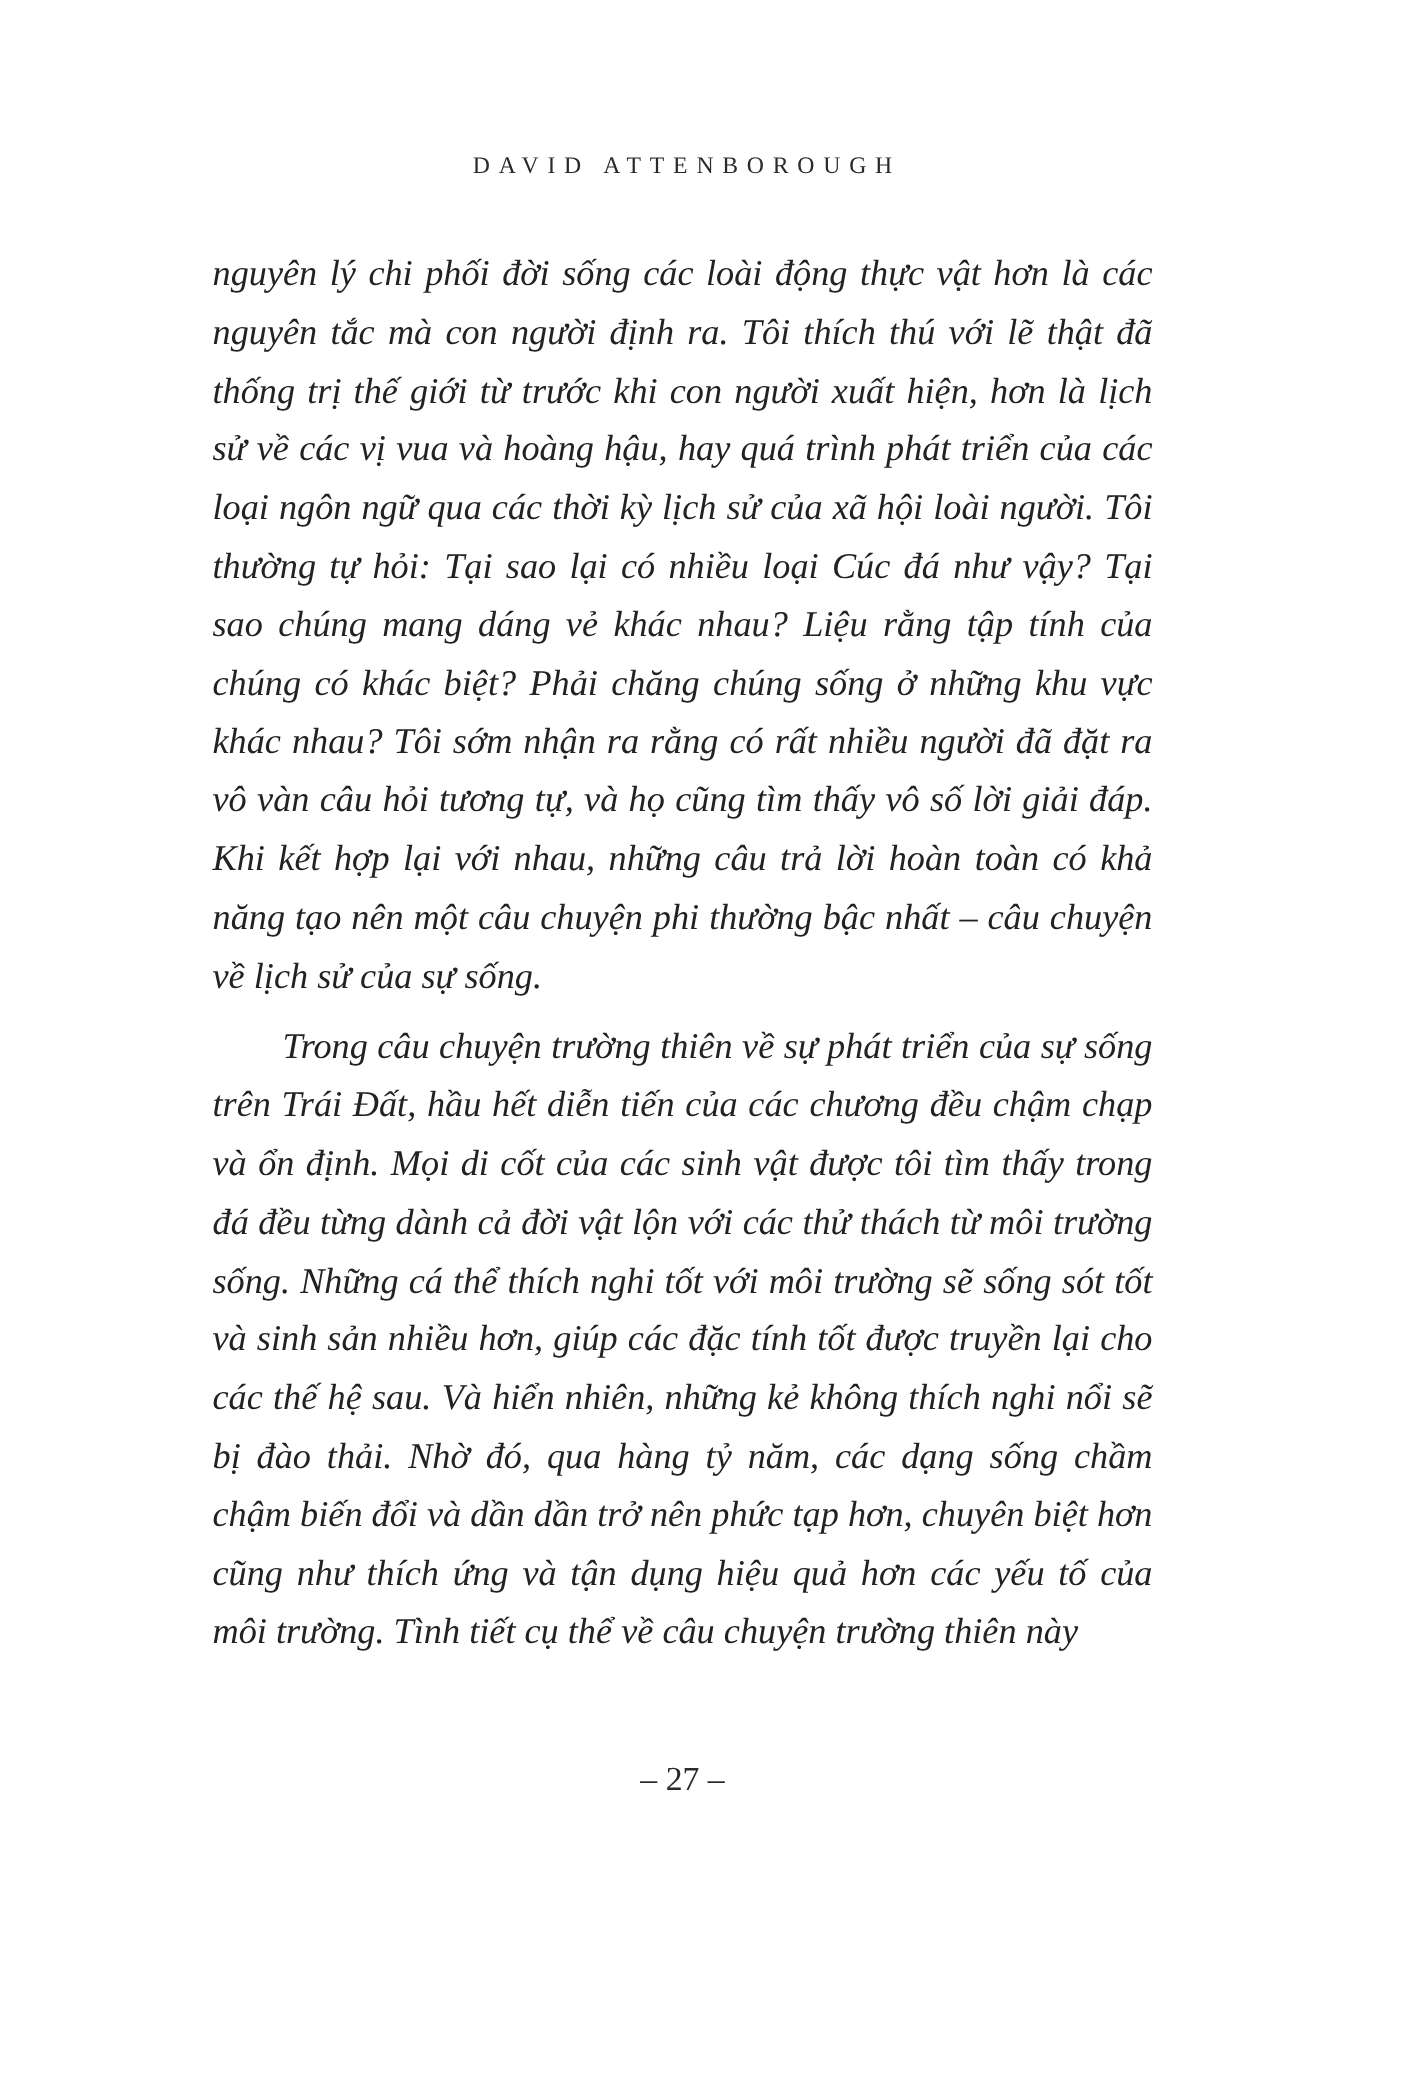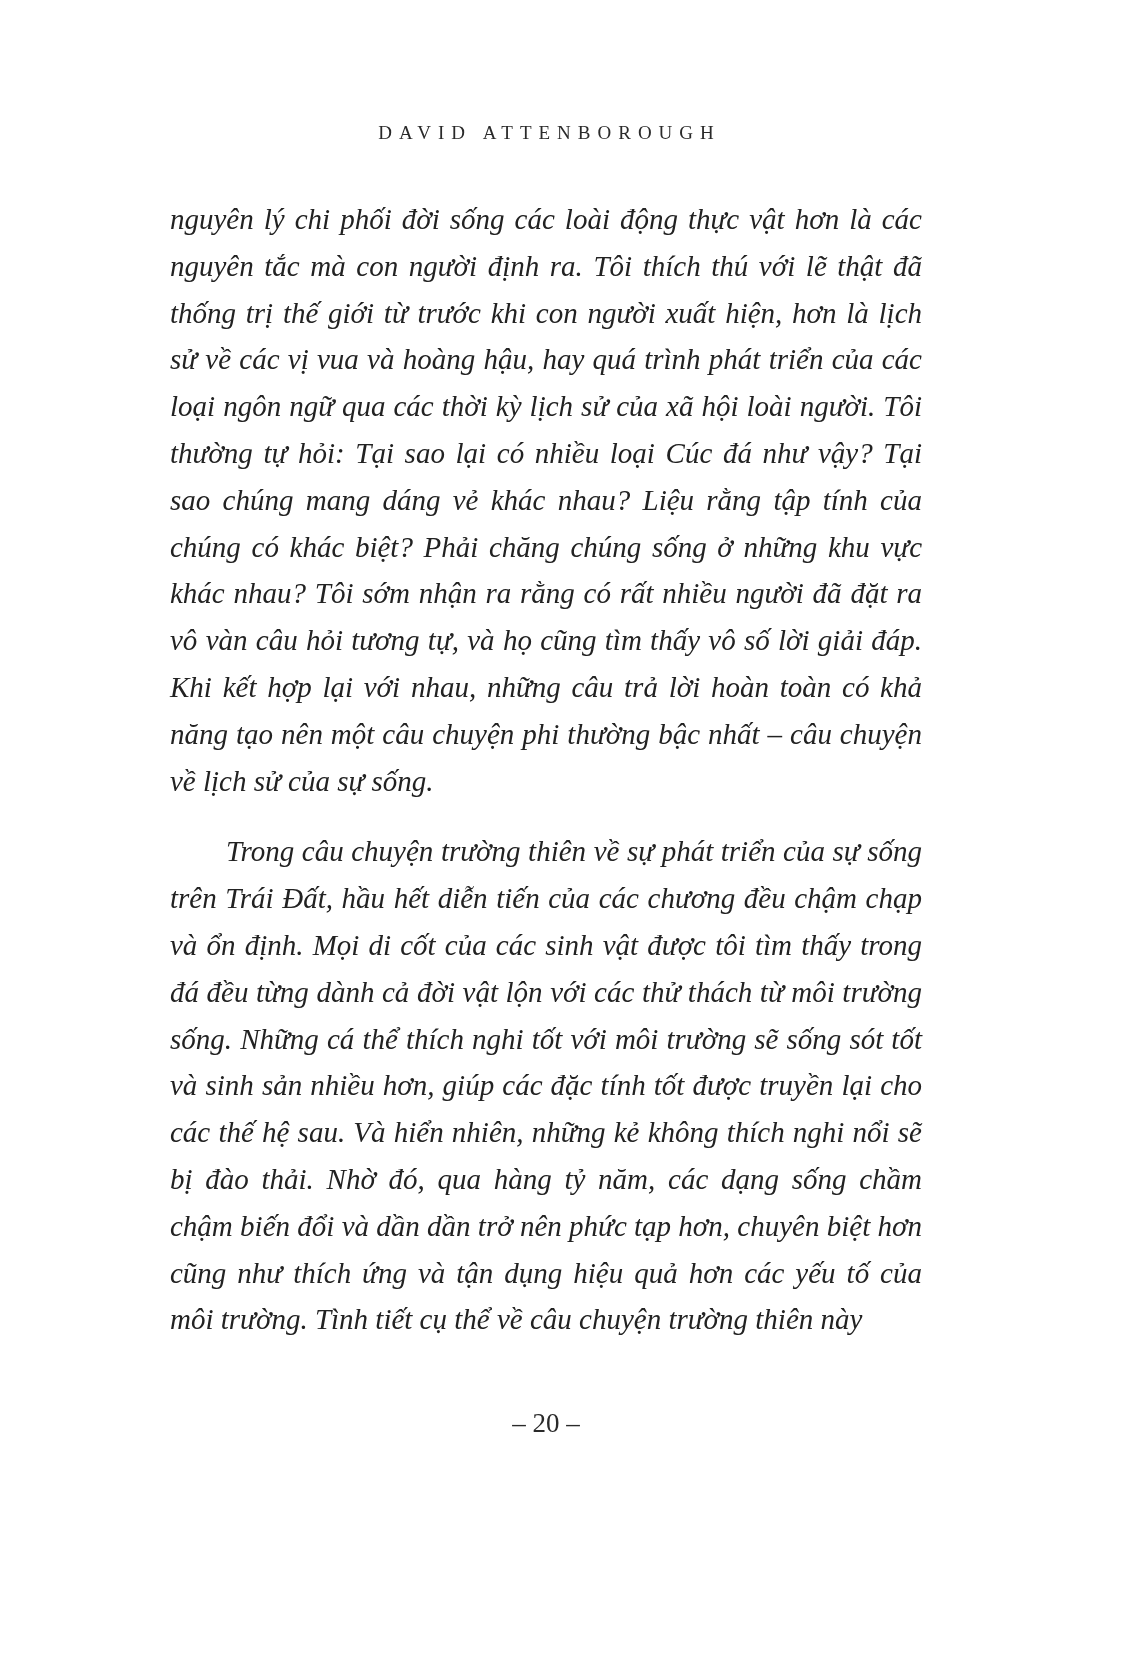--- a/index.html
+++ b/index.html
@@ -38,21 +38,21 @@
     line-height: 46.8px;
     text-align: justify;
     color: #222222;
   }
   .text-block p {
     margin: 0;
     padding: 0;
     font-style: italic;
   }
   .text-block p + p {
-    margin-top: 24px;
+    margin-top: 10px;
     text-indent: 56px;
   }
   .page-footer {
     position: absolute;
     top: 1408px;
     left: 170px;
     width: 752px;
     text-align: center;
     font-size: 27px;
     color: #2a2a2a;
@@ -63,15 +63,15 @@
 
 <div class="page">
 
   <div class="running-head">DAVID ATTENBOROUGH</div>
 
   <div class="text-block">
     <p>nguyên lý chi phối đời sống các loài động thực vật hơn là các nguyên tắc mà con người định ra. Tôi thích thú với lẽ thật đã thống trị thế giới từ trước khi con người xuất hiện, hơn là lịch sử về các vị vua và hoàng hậu, hay quá trình phát triển của các loại ngôn ngữ qua các thời kỳ lịch sử của xã hội loài người. Tôi thường tự hỏi: Tại sao lại có nhiều loại Cúc đá như vậy? Tại sao chúng mang dáng vẻ khác nhau? Liệu rằng tập tính của chúng có khác biệt? Phải chăng chúng sống ở những khu vực khác nhau? Tôi sớm nhận ra rằng có rất nhiều người đã đặt ra vô vàn câu hỏi tương tự, và họ cũng tìm thấy vô số lời giải đáp. Khi kết hợp lại với nhau, những câu trả lời hoàn toàn có khả năng tạo nên một câu chuyện phi thường bậc nhất – câu chuyện về lịch sử của sự sống.</p>
     <p>Trong câu chuyện trường thiên về sự phát triển của sự sống trên Trái Đất, hầu hết diễn tiến của các chương đều chậm chạp và ổn định. Mọi di cốt của các sinh vật được tôi tìm thấy trong đá đều từng dành cả đời vật lộn với các thử thách từ môi trường sống. Những cá thể thích nghi tốt với môi trường sẽ sống sót tốt và sinh sản nhiều hơn, giúp các đặc tính tốt được truyền lại cho các thế hệ sau. Và hiển nhiên, những kẻ không thích nghi nổi sẽ bị đào thải. Nhờ đó, qua hàng tỷ năm, các dạng sống chầm chậm biến đổi và dần dần trở nên phức tạp hơn, chuyên biệt hơn cũng như thích ứng và tận dụng hiệu quả hơn các yếu tố của môi trường. Tình tiết cụ thể về câu chuyện trường thiên này</p>
   </div>
 
-  <div class="page-footer">– 20 –</div>
+  <div class="page-footer">– 27 –</div>
 
 </div>
 
 </body></html>

